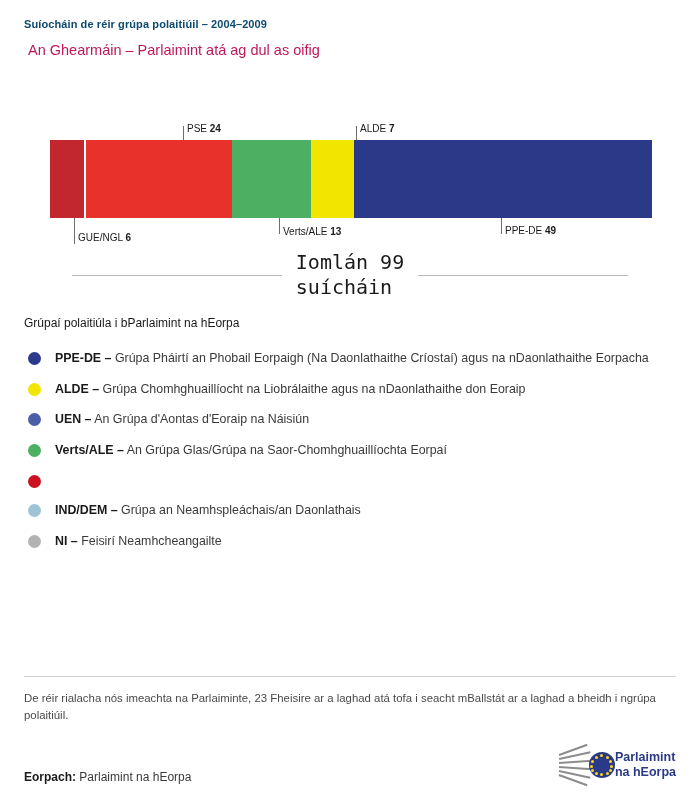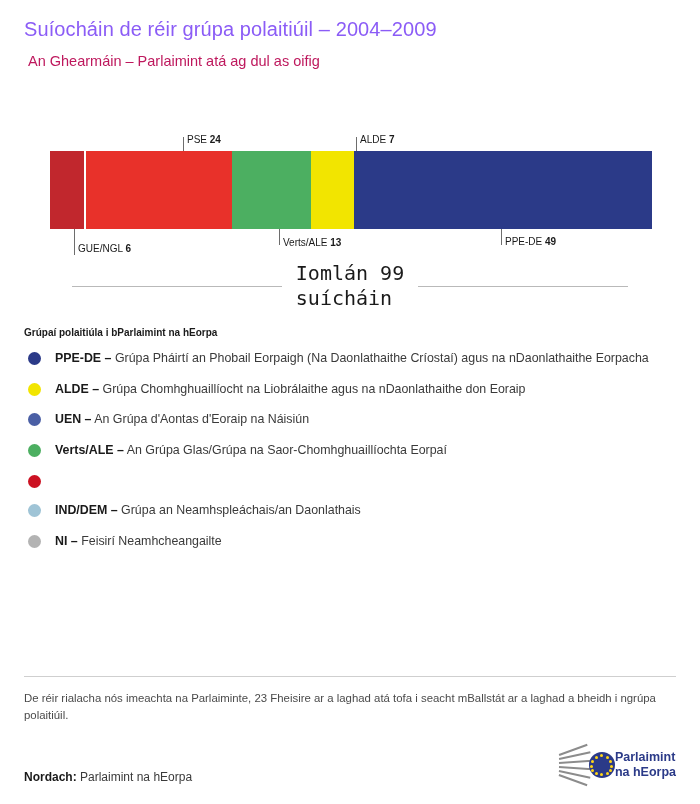--- a/index.html
+++ b/index.html
@@ -21,23 +21,23 @@
     height: 804px;
     box-sizing: border-box;
     padding: 0 24px;
   }
 
   
   .header {
     padding-top: 18px;
   }
   .title {
-    font-size: 20px;
-    font-weight: normal;
-    color: #8b5cf6;
+    font-size: 11px;
+    font-weight: bold;
+    color: #0c4a6e;
     letter-spacing: 0.1px;
   }
   .subtitle {
     font-size: 14.5px;
     color: #be185d;
     margin-top: 12px;
     padding-left: 4px;
   }
 
   
@@ -97,26 +97,26 @@
     font-family: "DejaVu Sans Mono", monospace;
     font-size: 20px;
     font-weight: normal;
     color: #1a1a1a;
     line-height: 1.25;
   }
 
   
   .legend-title {
     margin-top: 16px;
-    font-size: 10px;
-    font-weight: bold;
+    font-size: 12px;
+    font-weight: normal;
     color: #1a1a1a;
   }
   .legend {
-    margin-top: 12px;
+    margin-top: 20px;
   }
   .legend-row {
     display: flex;
     align-items: flex-start;
     margin-bottom: 14px;
   }
   .dot {
     flex: 0 0 auto;
     width: 13px;
     height: 13px;
@@ -317,21 +317,21 @@
         <b>NI –</b>
         <span>Feisirí Neamhcheangailte</span>
       </span>
     </div>
   </div>
 
   <div class="footnote-rule"></div>
   <div class="footnote">De réir rialacha nós imeachta na Parlaiminte, 23 Fheisire ar a laghad atá tofa i seacht mBallstát ar a laghad a bheidh i ngrúpa polaitiúil.</div>
 
   <div class="source">
-    <b>Nordach:</b>
+    <b>Eorpach:</b>
     <span>Parlaimint na hEorpa</span>
   </div>
 
   <div class="logo">
     <div class="logo-mark">
       <div class="ray" style="top:6px;  width:30px; transform:rotate(-20deg);"></div>
       <div class="ray" style="top:10px; width:32px; transform:rotate(-12deg);"></div>
       <div class="ray" style="top:14px; width:33px; transform:rotate(-4deg);"></div>
       <div class="ray" style="top:18px; width:33px; transform:rotate(4deg);"></div>
       <div class="ray" style="top:22px; width:32px; transform:rotate(12deg);"></div>

